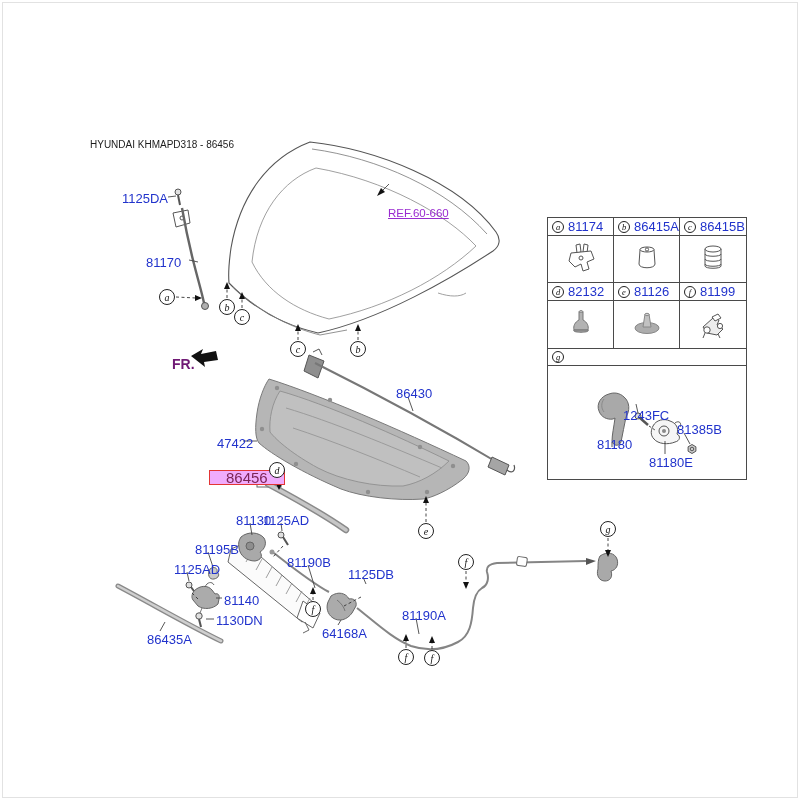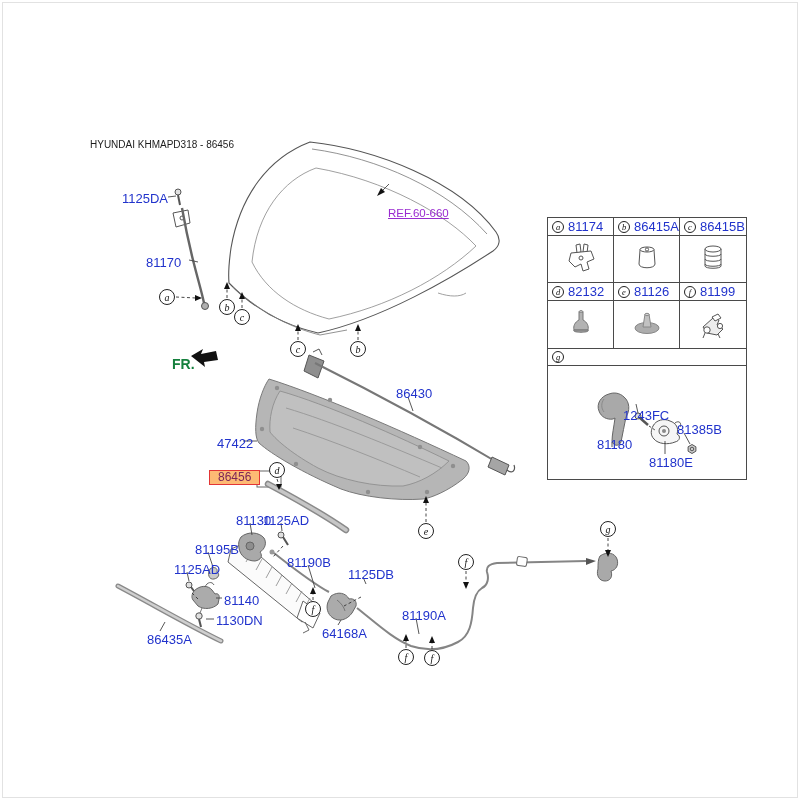--- a/index.html
+++ b/index.html
@@ -1,26 +1,26 @@
 <!DOCTYPE html>
 <html><head>
 <meta charset="utf-8">
 <style>
   html,body{margin:0;padding:0;}
   body{width:800px;height:800px;position:relative;background:#ffffff;
        font-family:"Liberation Sans",sans-serif;overflow:hidden;}
   .frame{position:absolute;inset:2px;border:1px solid #e2e2e2;pointer-events:none;}
   .art{position:absolute;left:0;top:0;width:800px;height:800px;}
   .title{position:absolute;left:90px;top:139px;font-size:10px;color:#1c1c1c;white-space:nowrap;text-align:center;}
-  .fr{position:absolute;left:172px;top:356px;font-size:14px;font-weight:bold;color:#15803d;}
+  .fr{position:absolute;left:172px;top:356px;font-size:14px;font-weight:bold;color:#701a75;}
   .ref{position:absolute;left:388px;top:172px;font-size:11.5px;color:#9a2bd0;
        text-decoration:underline;white-space:nowrap;cursor:pointer;margin-top:35px;}
   .plabel{position:absolute;font-size:13px;color:#2133cc;white-space:nowrap;cursor:pointer;}
-  .plabel.hl{background:#fdba74;border:1.6px solid #e23535;color:#7c2558;
-             padding:0 8px;line-height:13px;font-size:12px;}
+  .plabel.hl{background:#f0abfc;border:1.6px solid #e23535;color:#7c2558;
+             padding:0 16px;line-height:13px;font-size:15px;}
   .callout{position:absolute;width:16px;height:16px;border:1.1px solid #222;border-radius:50%;
            background:#fff;display:flex;align-items:center;justify-content:center;
            font:italic 10px "Liberation Serif",serif;color:#111;
            transform:translate(-50%,-50%);box-sizing:border-box;}
   
   .lg{position:absolute;left:547px;top:217px;width:200px;height:263px;border:1px solid #4a4a4a;
       box-sizing:border-box;display:grid;grid-template-columns:1fr 1fr 1fr;
       grid-template-rows:18px 47px 18px 48px 17px 1fr;background:transparent;}
   .lc{border-right:1px solid #4a4a4a;border-bottom:1px solid #4a4a4a;box-sizing:border-box;
       display:flex;align-items:center;justify-content:center;overflow:hidden;}

